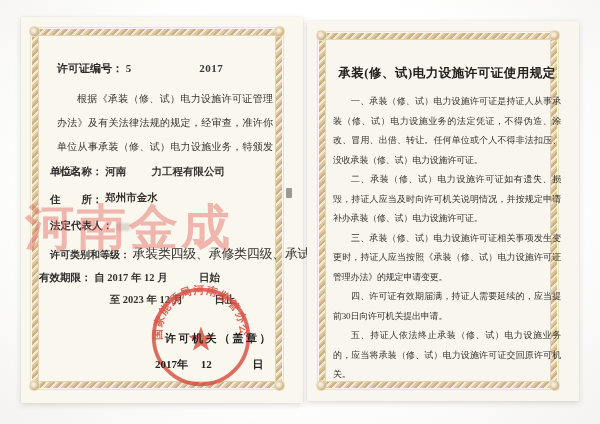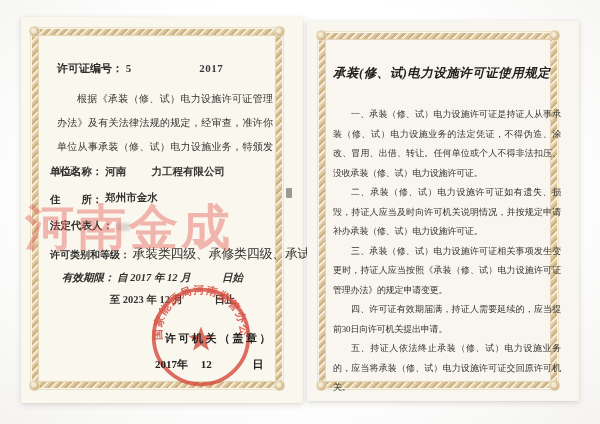--- a/index.html
+++ b/index.html
@@ -43,45 +43,45 @@
     font-size:10px;line-height:24px;text-indent:2em;text-align:justify;
     color:#35332f;
   }
   .f-row1{left:29px;top:148px;font-size:10.5px;}
   .f-row2{left:29px;top:176px;font-size:10.5px;}
   .f-row3{left:29px;top:202px;font-size:10.5px;}
   .f-row4{left:29px;top:228px;font-size:10px;}
   .f-row4 .val{font-size:13px;letter-spacing:-.3px;font-weight:normal;color:#33312d;}
   .val{color:#34322e;font-weight:bold;}
   .v-raise{position:relative;top:-2px;}
-  .row-valid1{left:41px;top:254px;font-size:10.5px;font-style:italic;}
+  .row-valid1{left:18px;top:254px;font-size:10.5px;}
   .row-valid2{left:29px;top:276px;font-size:10.5px;}
   .smudge{display:inline-block;width:14px;height:8px;border-radius:2px;
     background:rgba(110,105,100,.22);filter:blur(1px);vertical-align:middle;}
   .edge-mark{position:absolute;left:265px;top:171px;width:6px;height:10px;
     background:rgba(60,60,60,.5);border-radius:1px;filter:blur(.4px);}
   .authority{left:144px;top:314px;font-size:11px;font-weight:bold;
     letter-spacing:2.5px;color:#23221f;z-index:4;}
   .issue-date{left:134px;top:340px;font-size:11px;font-weight:bold;color:#23221f;z-index:4;text-align:center;}
   .issue-date .dy{margin-left:10px;} .issue-date .dd{margin-left:38px;}
   .seal{position:absolute;left:128px;top:268px;width:104px;height:104px;z-index:3;
     opacity:.92;}
   .watermark{
     position:absolute;left:4px;top:178px;z-index:5;pointer-events:none;
     font-size:49px;font-weight:bold;letter-spacing:3px;
     color:rgba(228,100,90,.45);white-space:nowrap;
     font-family:"Liberation Serif","DejaVu Serif",serif;
   }
   
   .rp-inner{position:absolute;left:26px;top:12px;right:18px;bottom:12px;}
   .rp-title{
-    margin-top:32px;text-align:left;font-size:12.5px;font-weight:bold;
-    color:#23211e;letter-spacing:.5px;white-space:nowrap;font-style:italic;
+    margin-top:32px;text-align:center;font-size:12.5px;font-weight:bold;
+    color:#23211e;letter-spacing:.5px;white-space:nowrap;
   }
-  .rules{margin-top:23px;}
+  .rules{margin-top:10px;}
   .rules p{
     margin:0;font-size:9px;line-height:19.5px;text-indent:2em;
     text-align:justify;color:#34322e;letter-spacing:-.2px;
   }
 </style>
 </head>
 <body>
 
 <div class="scene">
 

